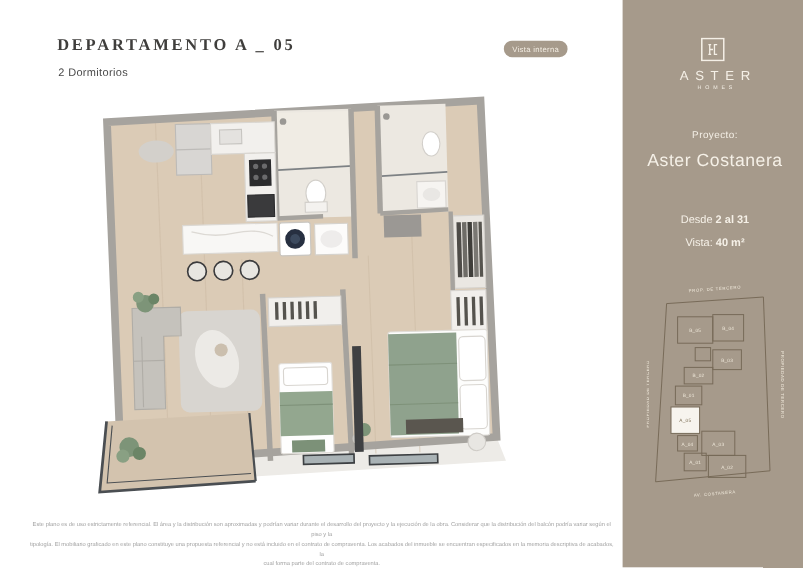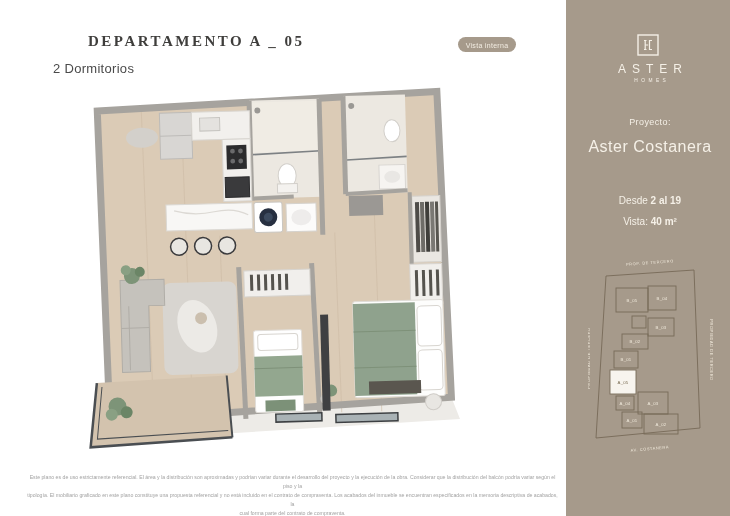--- a/index.html
+++ b/index.html
@@ -2,22 +2,22 @@
 <html><head>
 <meta charset="utf-8">
 <style>
   html,body{margin:0;padding:0;}
   body{width:730px;height:516px;position:relative;overflow:hidden;
        font-family:"Liberation Sans",sans-serif;background:#ffffff;}
   .abs{position:absolute;}
 
   
   #title{left:52px;top:33px;font-family:"Liberation Serif",serif;
-         font-size:15px;letter-spacing:2.5px;color:#3f3e3c;font-weight:600;margin-left:36px;}
-  #subtitle{left:53px;top:61px;font-size:13px;color:#4a4a4a;letter-spacing:.3px;}
+         font-size:15px;letter-spacing:2.5px;color:#3f3e3c;font-weight:600;}
+  #subtitle{left:53px;top:61px;font-size:10px;color:#4a4a4a;letter-spacing:.3px;}
   #view-badge{left:458px;top:37px;width:58px;height:15px;border-radius:8px;
          background:#a69a8b;color:#f3ede3;font-size:7px;line-height:15px;
          text-align:center;letter-spacing:.3px;border:none;cursor:pointer;}
 
   
   #plan-wrap{left:76px;top:84px;width:404px;height:388px;transform:rotate(-1.6deg);}
 
   
   #sidebar{left:566px;top:0;width:164px;height:516px;background:#a69a8b;}
   #sidebar .c{position:absolute;left:0;width:168px;text-align:center;color:#f5f0e7;}
@@ -212,21 +212,21 @@
     </g>
   </svg>
   <div class="c abs" id="logo-brand">ASTER</div>
   <div class="c abs" id="logo-sub">HOMES</div>
 
   <div class="c abs" id="project-label">Proyecto:</div>
   <div class="c abs" id="project-name">Aster Costanera</div>
 
   <div class="c abs" id="floor-line">
     <span>Desde</span>
-    <span class="bold">2 al 19</span>
+    <span class="bold">2 al 31</span>
   </div>
   <div class="c abs" id="area-line">
     <span>Vista:</span>
     <span class="bold">40 m²</span>
   </div>
 
   <div class="abs" id="plate-wrap">
   <svg width="130" height="214" viewBox="0 0 130 214">
     <g stroke="#776a58" stroke-width="0.9" fill="none">
       <polygon points="18,26 106,20 112,178 8,188"></polygon>

